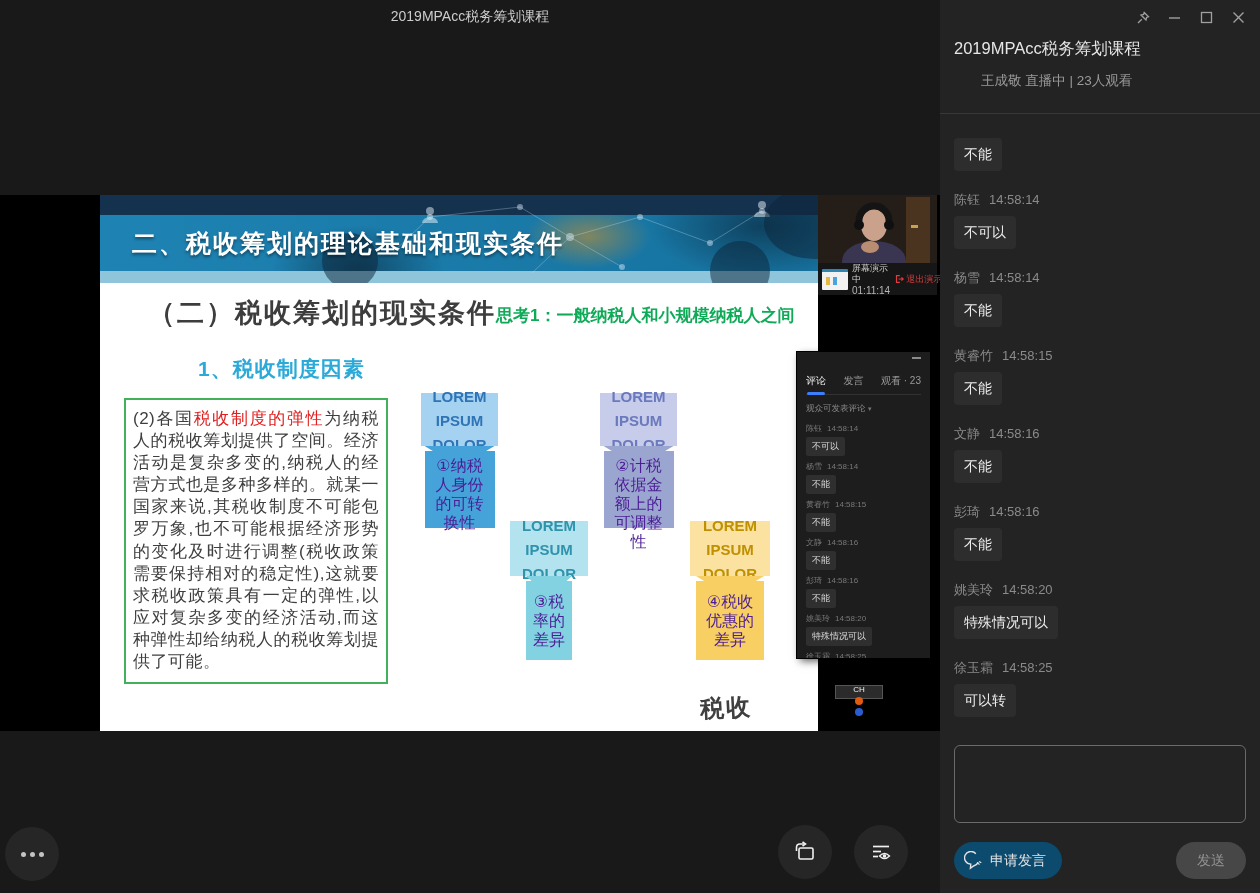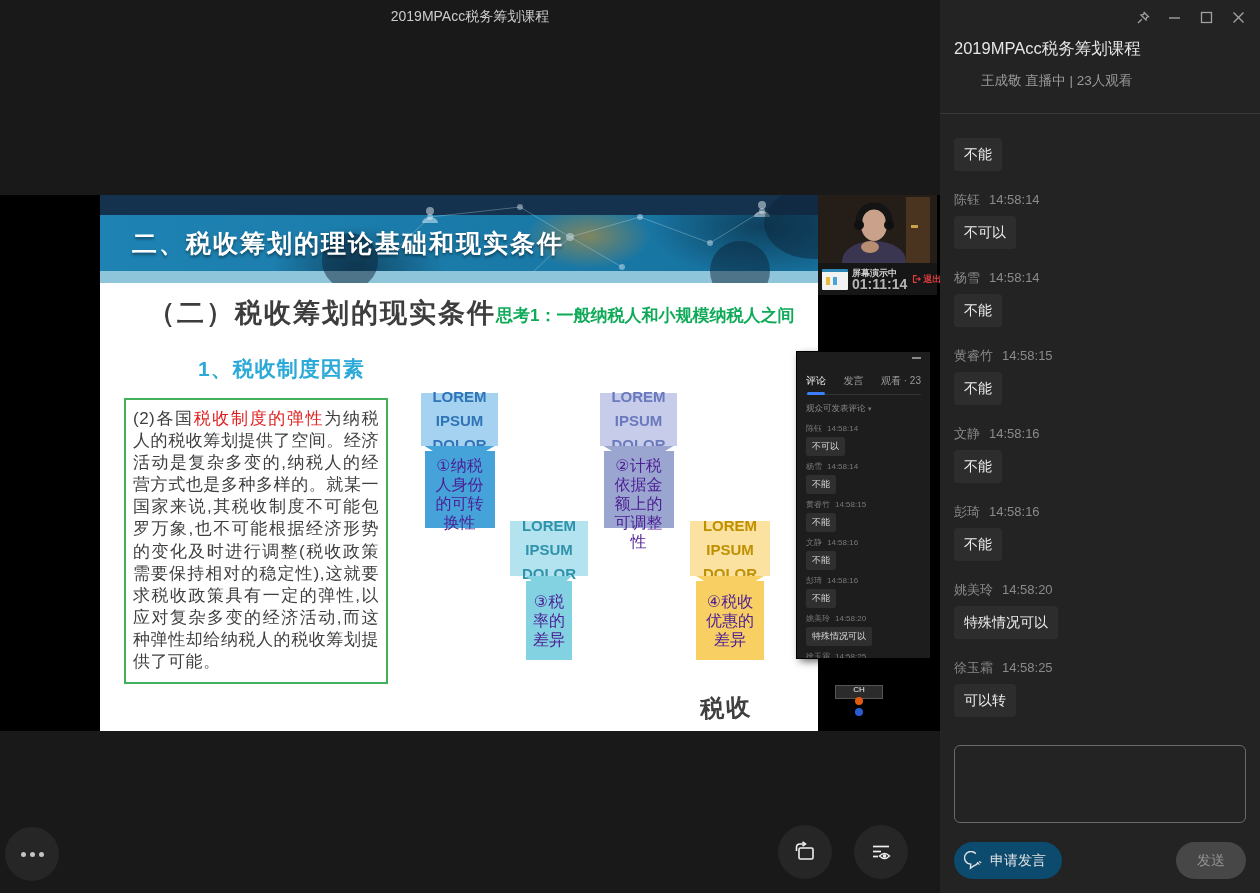--- a/index.html
+++ b/index.html
@@ -67,29 +67,29 @@
   #pbox4 .pconn,#pbox4 .pb { background:#f7cf63; width:68px; }
   #pbox4 .pb { height:79px; }
 
   .slide-footer-label { position:absolute; left:600px; top:497px; font-size:24px; font-weight:bold;
     color:#3f3f3f; transform:rotate(-3deg); letter-spacing:2px; }
 
   
   .presenter { position:absolute; left:818px; top:0; width:119px; height:100px; background:#0a0a0a; }
   .presenter .cam { width:119px; height:68px; overflow:hidden; }
   .presenter .bar { height:21px; background:#161616; display:flex; align-items:center;
-    padding:16px 4px; gap:4px;font-weight:bold; }
+    padding:16px 4px; gap:4px; }
   .mini-thumb { width:26px; height:21px; background:#f2f2f2; border-radius:1px; flex:none;
     background-image:linear-gradient(#2f86b4 0 3px, transparent 3px),
       linear-gradient(90deg, transparent 2px, #e8b93c 2px 6px, transparent 6px 9px, #4aa3dc 9px 13px, transparent 13px);
     background-size:100% 100%, 100% 8px; background-repeat:no-repeat, no-repeat;
     background-position:0 0, 2px 8px; }
   .presenter .stat { display:flex; flex-direction:column; line-height:11px; }
   .presenter .stat .s1 { font-size:9px; color:#cfcfcf; }
-  .presenter .stat .s2 { font-size:14px; color:#b5b5b5;text-align:right; }
+  .presenter .stat .s2 { font-size:10px; color:#b5b5b5;text-align:right; }
   .exit-btn { margin-left:auto; display:flex; align-items:center; gap:2px; color:#e03e3e;
     font-size:9px; cursor:pointer; white-space:nowrap; }
 
   
   .overlay { position:absolute; left:797px; top:157px; width:133px; height:306px;
     background:#1d1d1d; box-shadow:0 0 0 1px #000, 3px 3px 8px rgba(0,0,0,.65);
     padding:6px 9px 0 9px; overflow:hidden; }
   .ov-min { position:absolute; top:5px; right:9px; width:9px; height:2px; background:#8a8a8a; }
   .ov-tabs { display:flex; align-items:flex-start; justify-content:space-between;
     margin-top:16px; padding-bottom:6px; border-bottom:1px solid #323232; }

